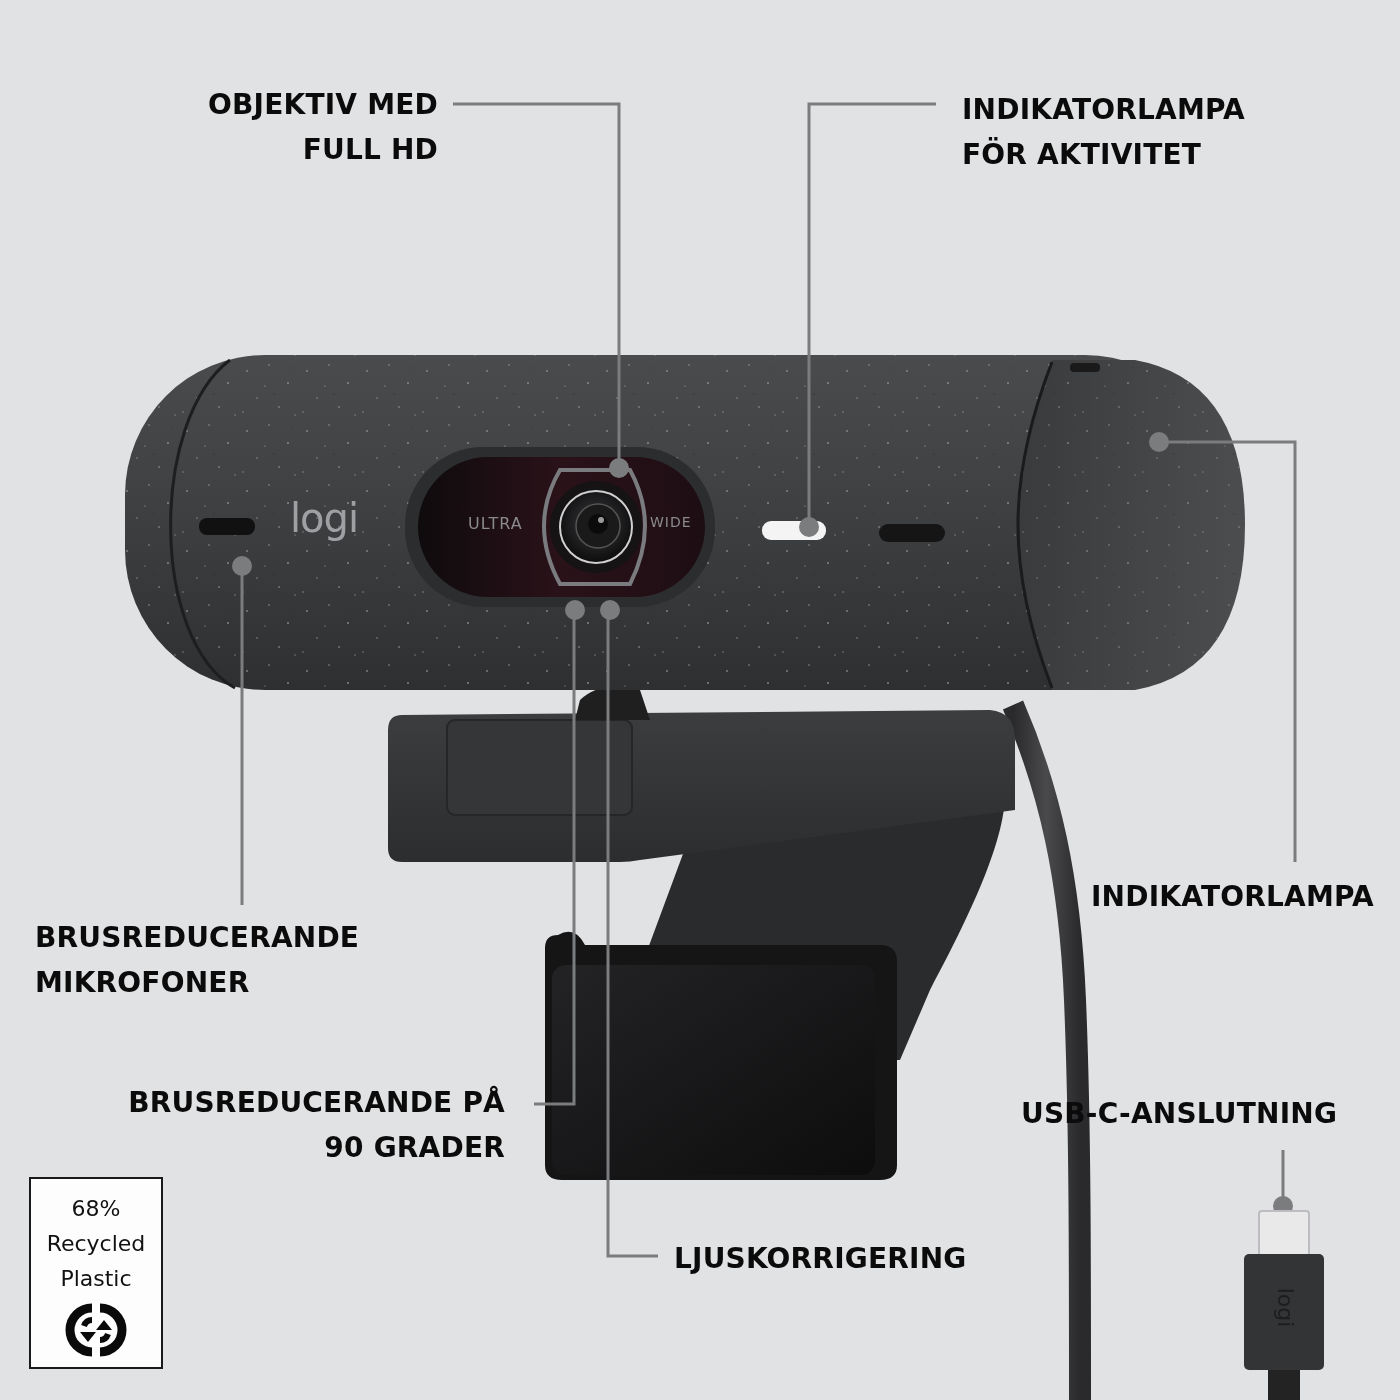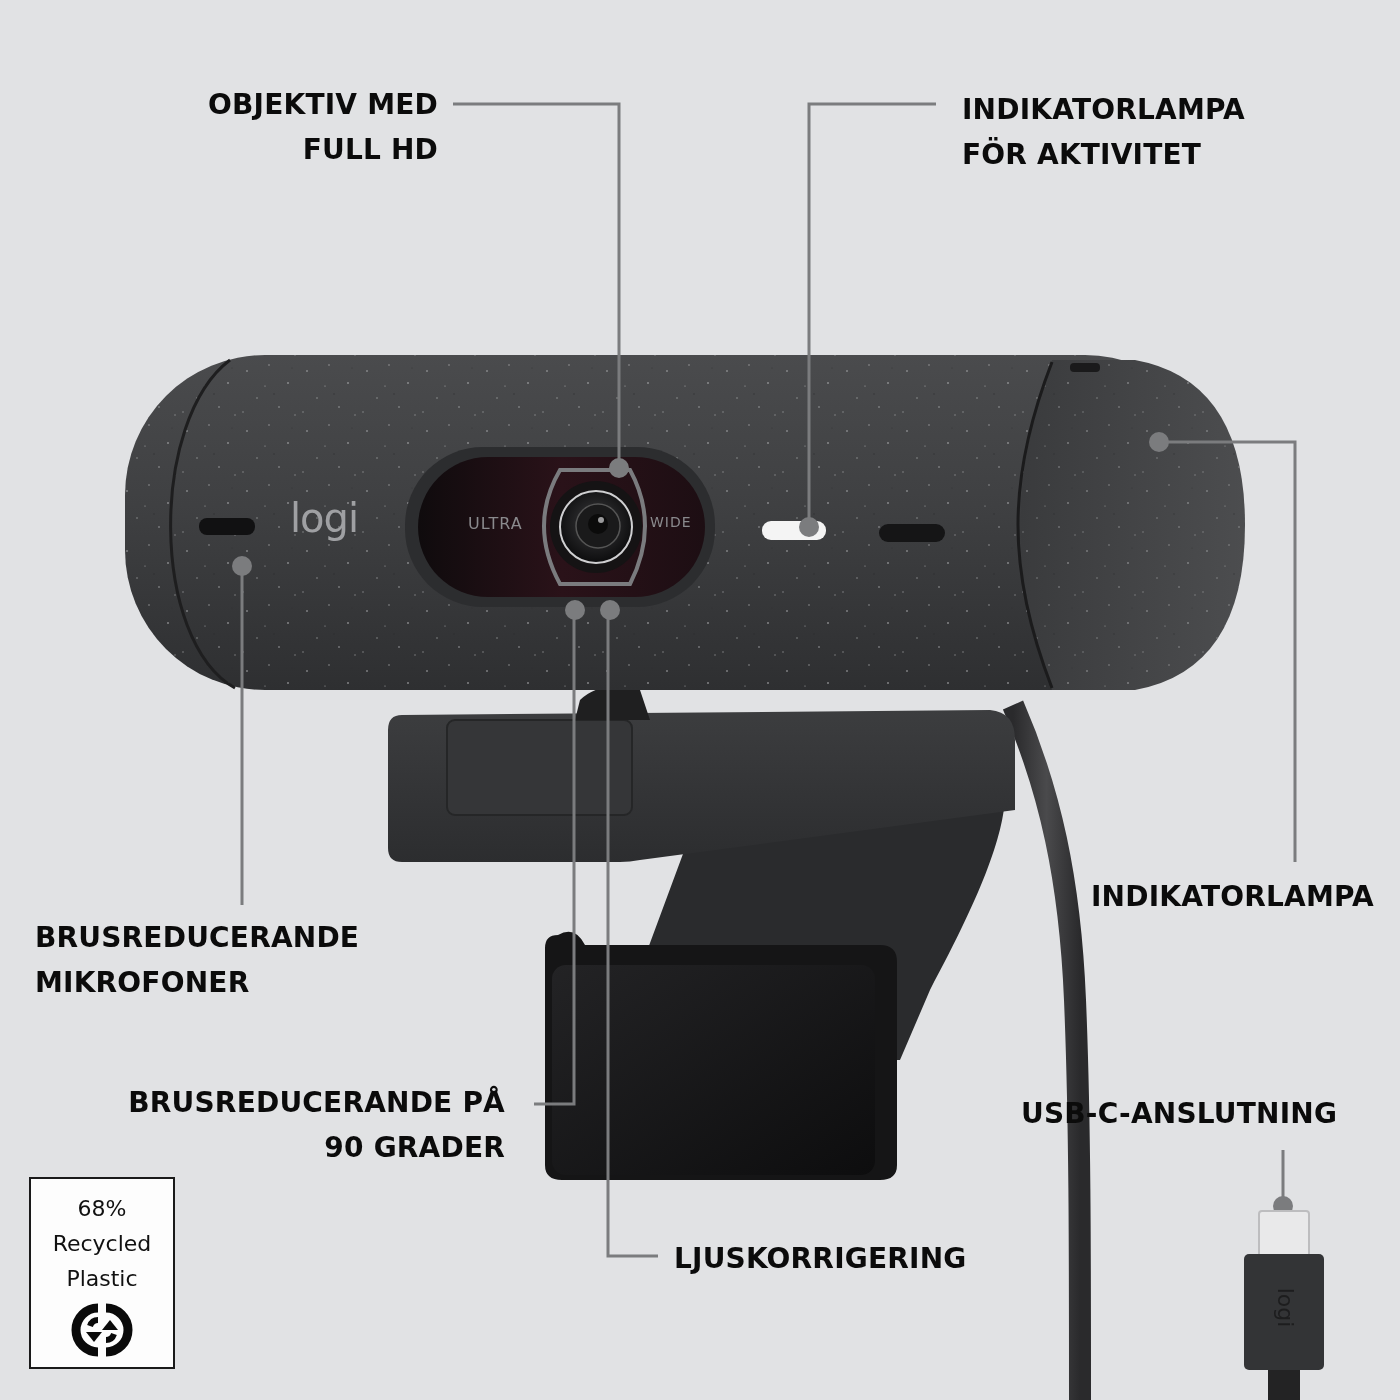--- a/index.html
+++ b/index.html
@@ -17,21 +17,21 @@
     font-size: 28px;
     line-height: 45px;
     letter-spacing: 0.2px;
     color: #0b0b0b;
     white-space: nowrap;
   }
   .label .line { display: block; }
   .right { text-align: right; }
   .recycle-badge {
     position: absolute; left: 29px; top: 1177px;
-    width: 146px; height: 192px;
+    width: 134px; height: 192px;
     border: 2px solid #1a1a1a; background: #fdfdfd;
     box-sizing: border-box;
     text-align: center;
     font-family: "DejaVu Sans", sans-serif;
     font-size: 22px; line-height: 35px; color: #111;
     padding-top: 12px;
   }
   .recycle-badge .rline { display: block; }
   .recycle-badge svg { display: block; margin: 4px auto 0; }
 </style>

